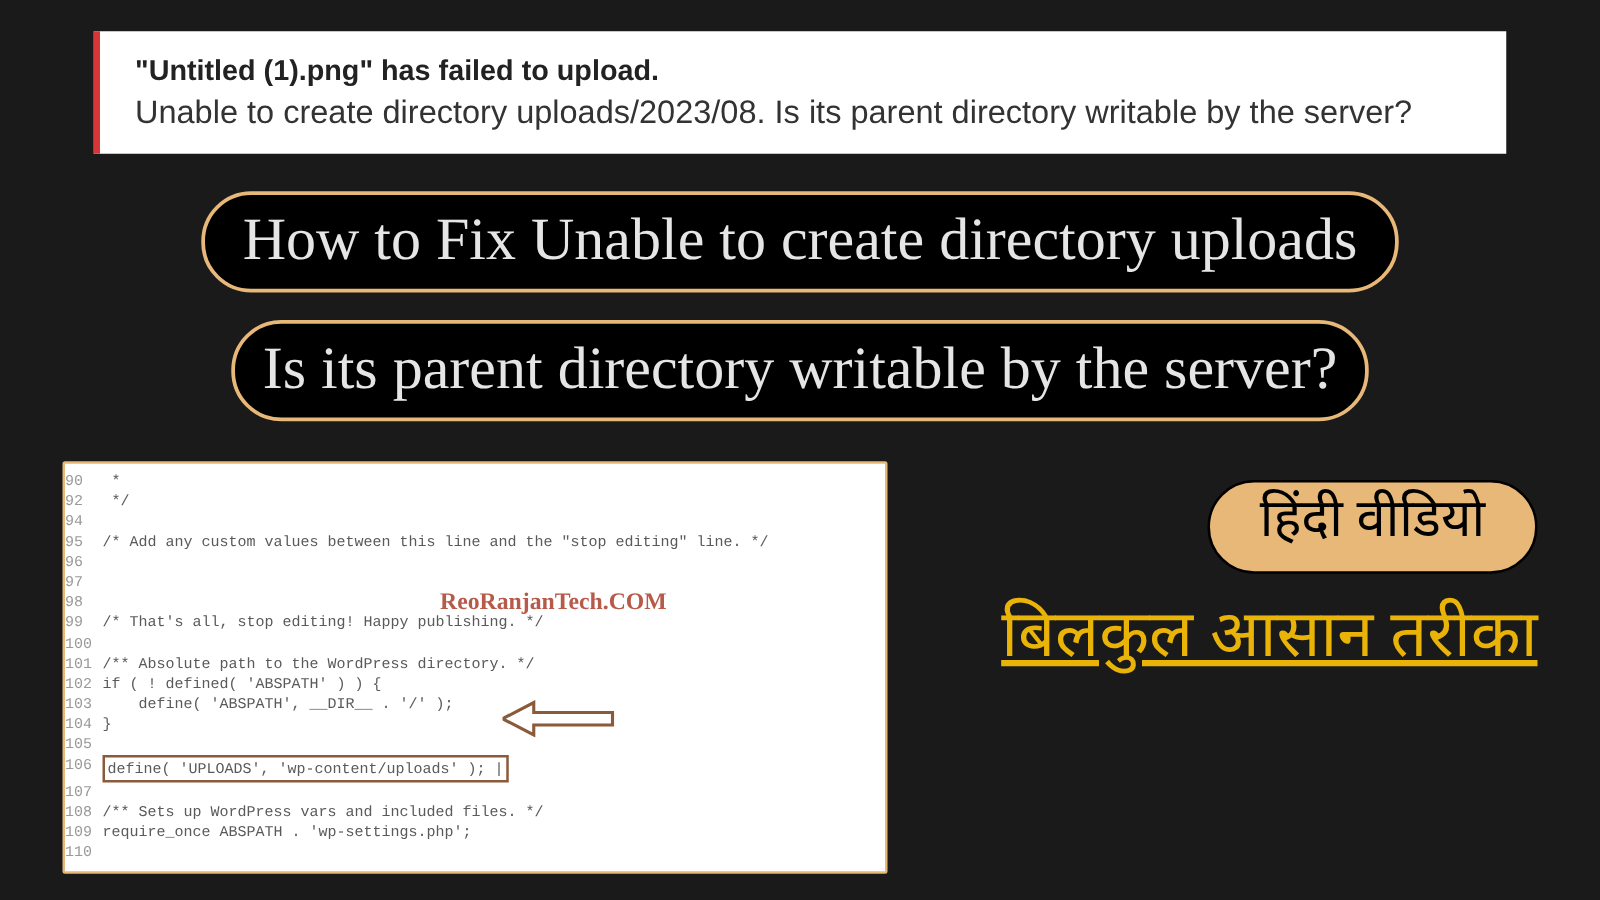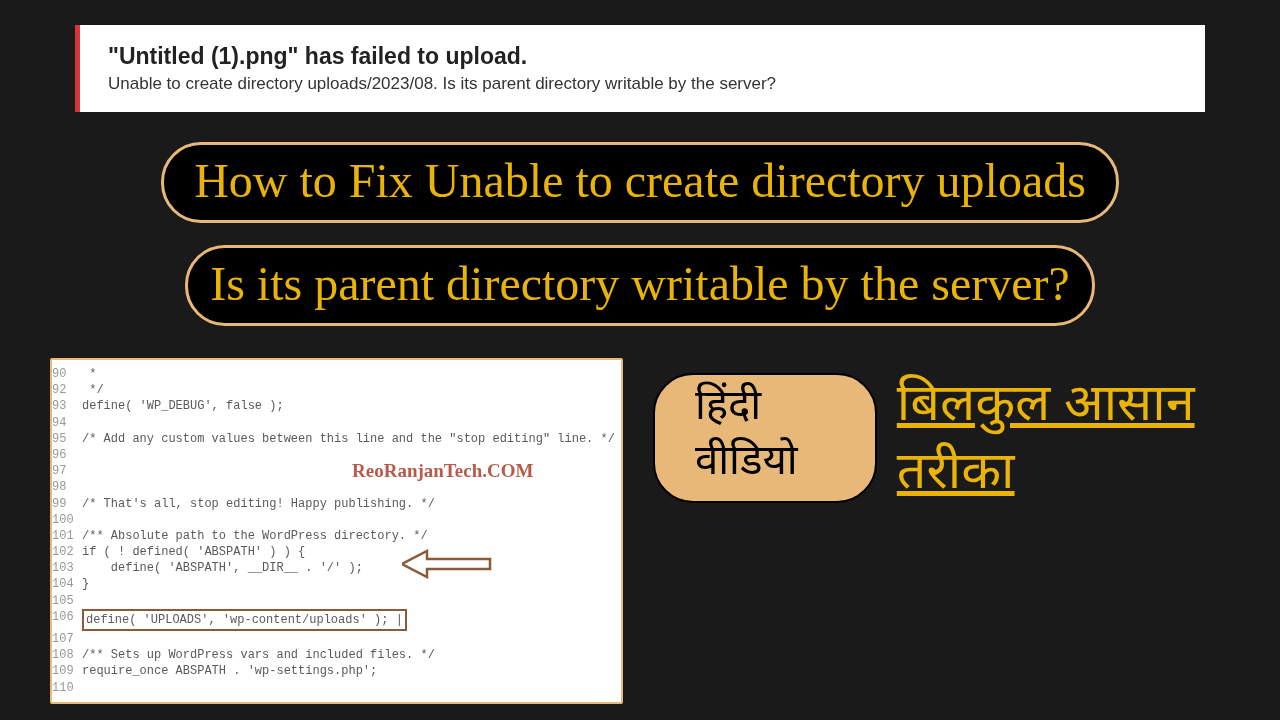--- a/index.html
+++ b/index.html
@@ -23,35 +23,35 @@
   }
   .error-title {
     font-family: -apple-system, "Segoe UI", Arial, sans-serif;
     font-size: 23px;
     font-weight: 600;
     color: #222;
     margin-bottom: 4px;
   }
   .error-sub {
     font-family: -apple-system, "Segoe UI", Arial, sans-serif;
-    font-size: 17px;
+    font-size: 26px;
     color: #333;
   }
   .heading-pill {
     background: #000;
     border: 3px solid #e8b878;
     border-radius: 40px;
     padding: 8px 30px 12px 30px;
     margin-bottom: 22px;
     display: inline-block;
   }
   .heading-pill-1 { }
   .heading-pill-2 { padding: 8px 22px 12px 22px; }
   .heading-text {
-    color: #eab308;
+    color: #e5e5e5;
     font-size: 48px;
     font-weight: 400;
     font-family: Georgia, serif;
     white-space: nowrap;
   }
   .bottom-row {
     width: 1180px;
     display: flex;
     align-items: flex-start;
     gap: 30px;
@@ -94,22 +94,22 @@
     font-weight: bold;
   }
   .arrow-wrap {
     position: absolute;
     top: 189px;
     left: 350px;
   }
   .right-col {
     flex-grow: 1;
     display: flex;
-    flex-direction: row;
-    align-items: flex-start;
+    flex-direction: column;
+    align-items: flex-end;
     gap: 20px;
     padding-top: 15px;
   }
   .hindi-pill {
     background: #e8b878;
     border: 2px solid #000;
     border-radius: 40px;
     padding: 6px 40px 10px 40px;
   }
   .hindi-pill-text {
@@ -150,24 +150,20 @@
     </div>
   <div class="code-line">
         <span class="line-num">90</span>
         <span class="code-text"> *</span>
       </div>
       <div class="code-line">
         <span class="line-num">92</span>
         <span class="code-text"> */</span>
       </div>
       <div class="code-line">
-        <span class="line-num">93</span>
-        <span class="code-text">define( 'WP_DEBUG', false );</span>
-      </div>
-      <div class="code-line">
         <span class="line-num">94</span>
         <span class="code-text"></span>
       </div>
       <div class="code-line">
         <span class="line-num">95</span>
         <span class="code-text">/* Add any custom values between this line and the "stop editing" line. */</span>
       </div>
       <div class="code-line">
         <span class="line-num">96</span>
         <span class="code-text"></span>

